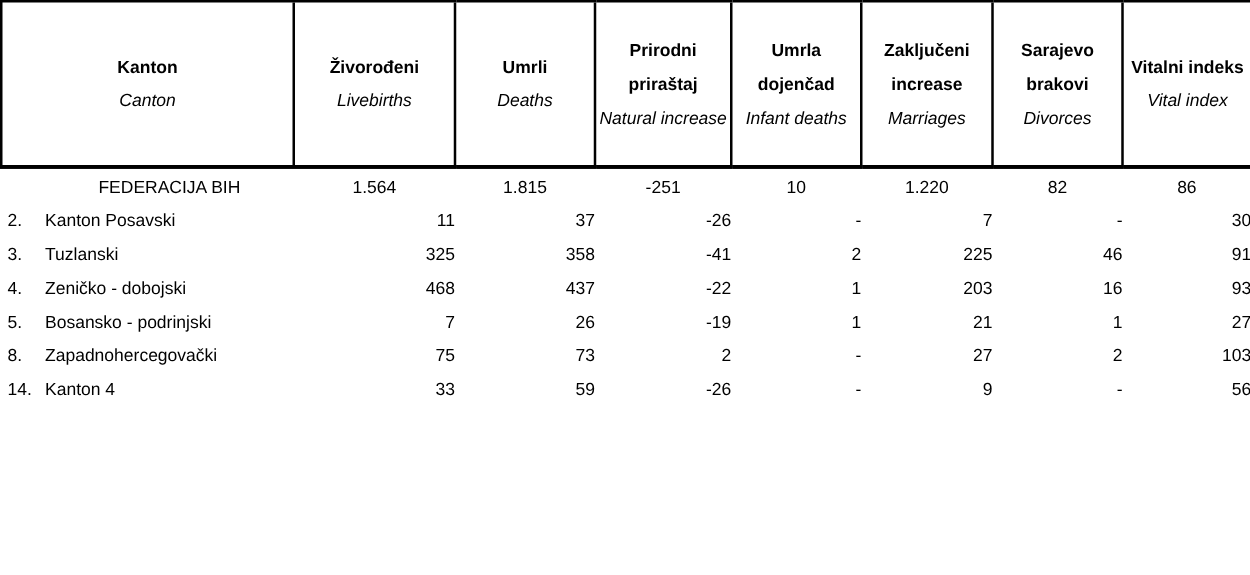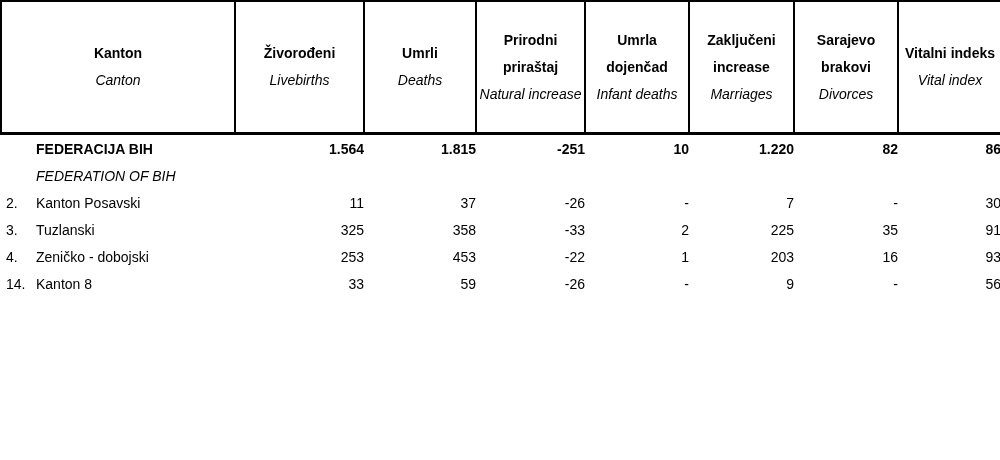--- a/index.html
+++ b/index.html
@@ -39,21 +39,21 @@
     font-style: italic;
     font-size: 14px;
     line-height: 27px;
   }
   tbody td {
     height: 27px;
     font-size: 14px;
     vertical-align: middle;
     white-space: nowrap;
   }
-  tbody tr.total td { font-weight: bold; }
+  tbody tr.total td { font-weight: normal; text-align: center; }
   tbody tr.total-en .rowname { font-style: italic; }
   .name-cell { text-align: left; }
   .rownum {
     display: inline-block;
     width: 35px;
     padding-left: 5px;
     box-sizing: border-box;
   }
   .num { text-align: right; }
   .c2 { padding-right: 20px; }
@@ -119,62 +119,72 @@
         <tr class="total">
           <td class="name-cell"><span class="rownum"></span><span class="rowname">FEDERACIJA BIH</span></td>
           <td class="num c2">1.564</td>
           <td class="num c3">1.815</td>
           <td class="num c4">-251</td>
           <td class="num c5">10</td>
           <td class="num c6">1.220</td>
           <td class="num c7">82</td>
           <td class="num c8">86</td>
         </tr>
-        <tr class="total-en">
-          <td class="name-cell"><span class="rownum"></span><span class="rowname">FEDERATION OF BIH</span></td>
-          <td class="num c2"></td>
-          <td class="num c3"></td>
-          <td class="num c4"></td>
-          <td class="num c5"></td>
-          <td class="num c6"></td>
-          <td class="num c7"></td>
-          <td class="num c8"></td>
-        </tr>
         <tr class="data-row">
           <td class="name-cell"><span class="rownum">2.</span><span class="rowname">Kanton Posavski</span></td>
           <td class="num c2">11</td>
           <td class="num c3">37</td>
           <td class="num c4">-26</td>
           <td class="num c5">-</td>
           <td class="num c6">7</td>
           <td class="num c7">-</td>
           <td class="num c8">30</td>
         </tr>
         <tr class="data-row">
           <td class="name-cell"><span class="rownum">3.</span><span class="rowname">Tuzlanski</span></td>
           <td class="num c2">325</td>
           <td class="num c3">358</td>
-          <td class="num c4">-33</td>
+          <td class="num c4">-41</td>
           <td class="num c5">2</td>
           <td class="num c6">225</td>
-          <td class="num c7">35</td>
+          <td class="num c7">46</td>
           <td class="num c8">91</td>
         </tr>
         <tr class="data-row">
           <td class="name-cell"><span class="rownum">4.</span><span class="rowname">Zeničko - dobojski</span></td>
-          <td class="num c2">253</td>
-          <td class="num c3">453</td>
+          <td class="num c2">468</td>
+          <td class="num c3">437</td>
           <td class="num c4">-22</td>
           <td class="num c5">1</td>
           <td class="num c6">203</td>
           <td class="num c7">16</td>
           <td class="num c8">93</td>
         </tr>
         <tr class="data-row">
-          <td class="name-cell"><span class="rownum">14.</span><span class="rowname">Kanton 8</span></td>
+          <td class="name-cell"><span class="rownum">5.</span><span class="rowname">Bosansko - podrinjski</span></td>
+          <td class="num c2">7</td>
+          <td class="num c3">26</td>
+          <td class="num c4">-19</td>
+          <td class="num c5">1</td>
+          <td class="num c6">21</td>
+          <td class="num c7">1</td>
+          <td class="num c8">27</td>
+        </tr>
+        <tr class="data-row">
+          <td class="name-cell"><span class="rownum">8.</span><span class="rowname">Zapadnohercegovački</span></td>
+          <td class="num c2">75</td>
+          <td class="num c3">73</td>
+          <td class="num c4">2</td>
+          <td class="num c5">-</td>
+          <td class="num c6">27</td>
+          <td class="num c7">2</td>
+          <td class="num c8">103</td>
+        </tr>
+        <tr class="data-row">
+          <td class="name-cell"><span class="rownum">14.</span><span class="rowname">Kanton 4</span></td>
           <td class="num c2">33</td>
           <td class="num c3">59</td>
           <td class="num c4">-26</td>
           <td class="num c5">-</td>
           <td class="num c6">9</td>
           <td class="num c7">-</td>
           <td class="num c8">56</td>
         </tr>
       </tbody>
   </table>

